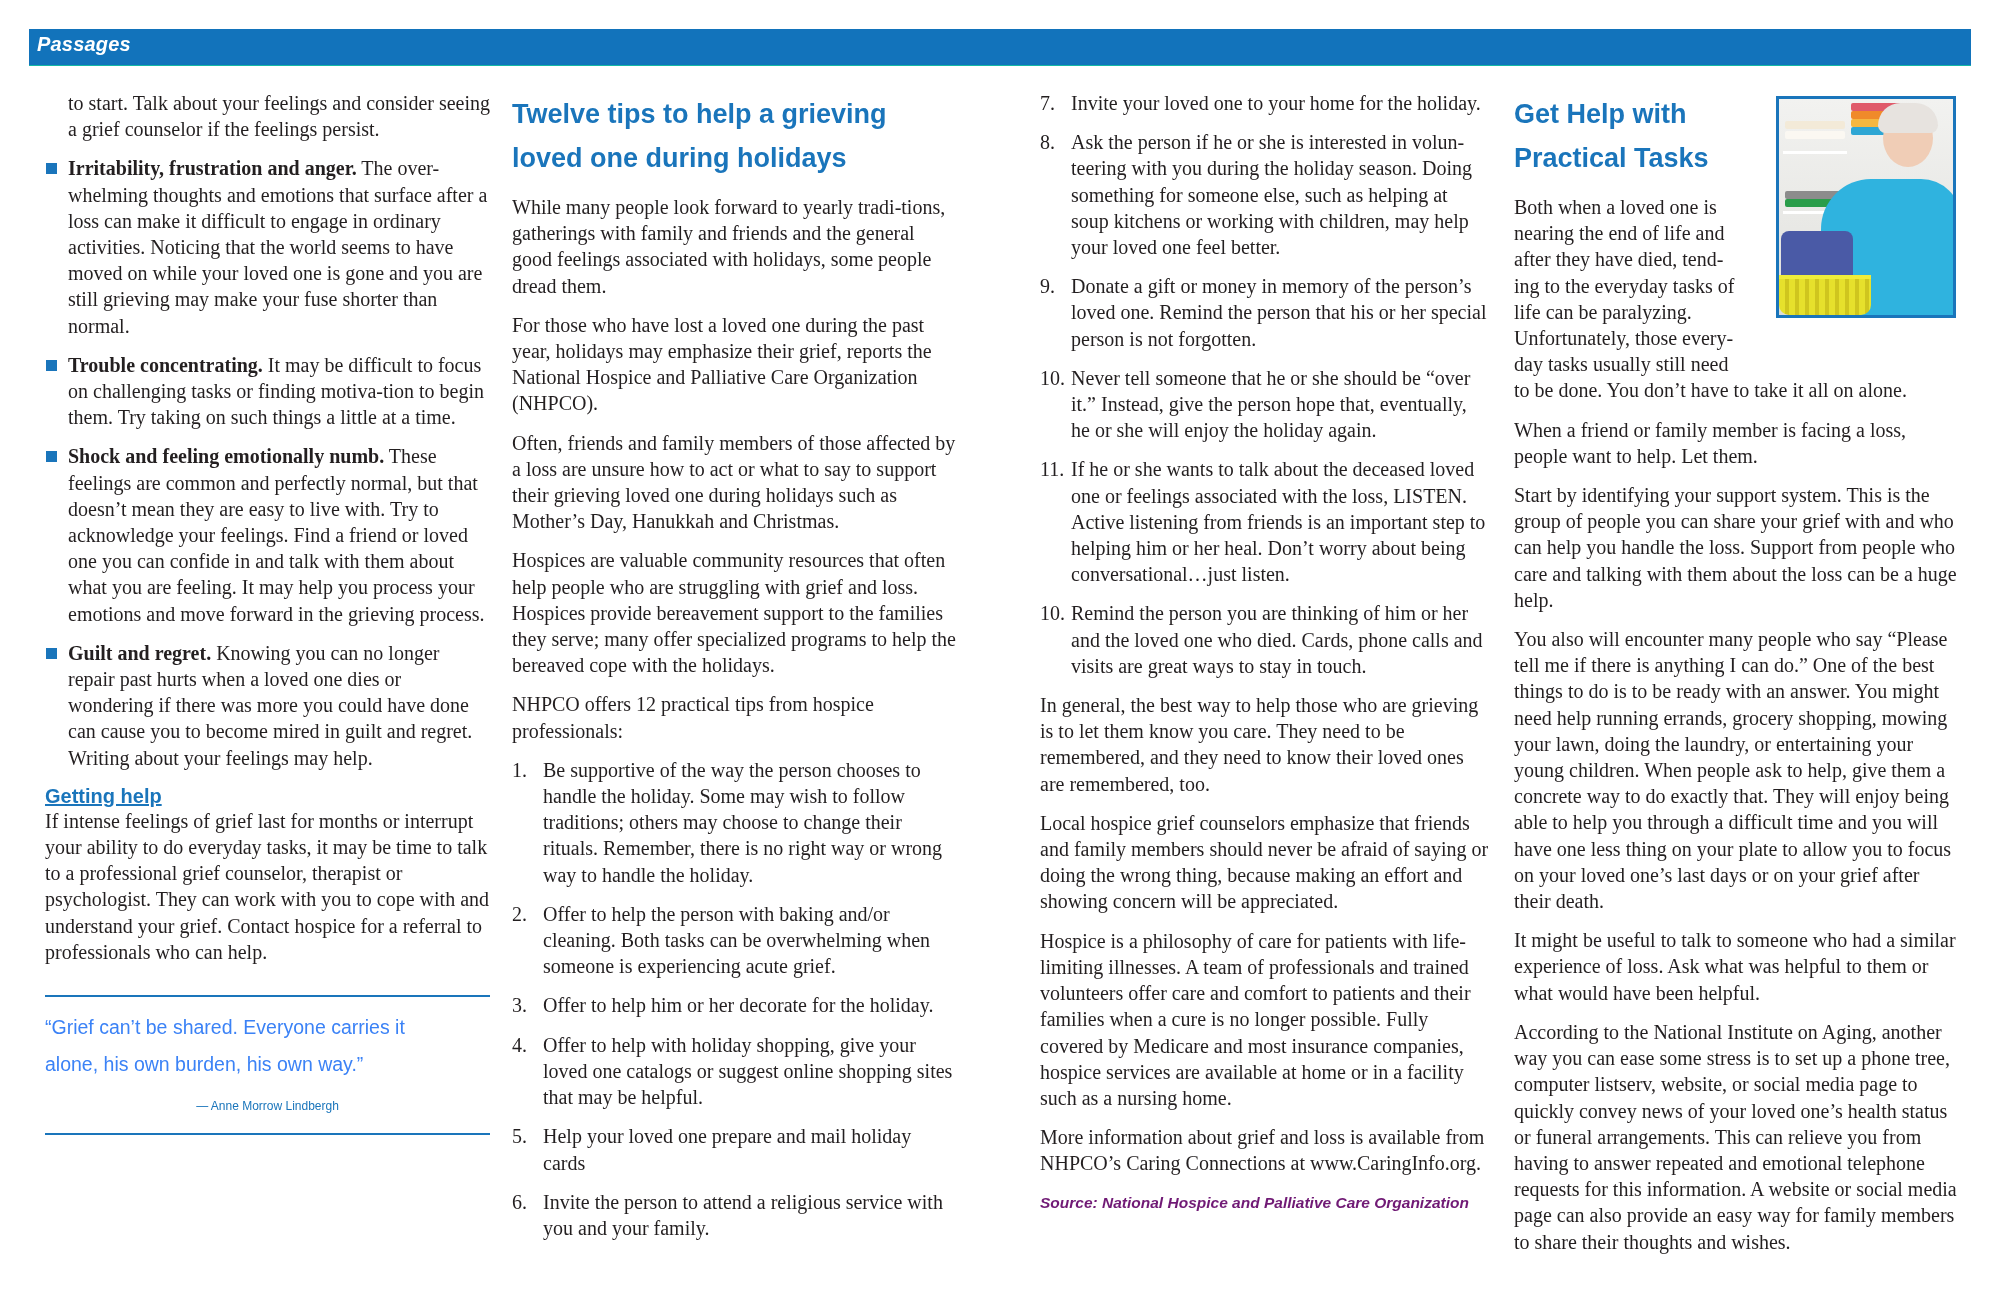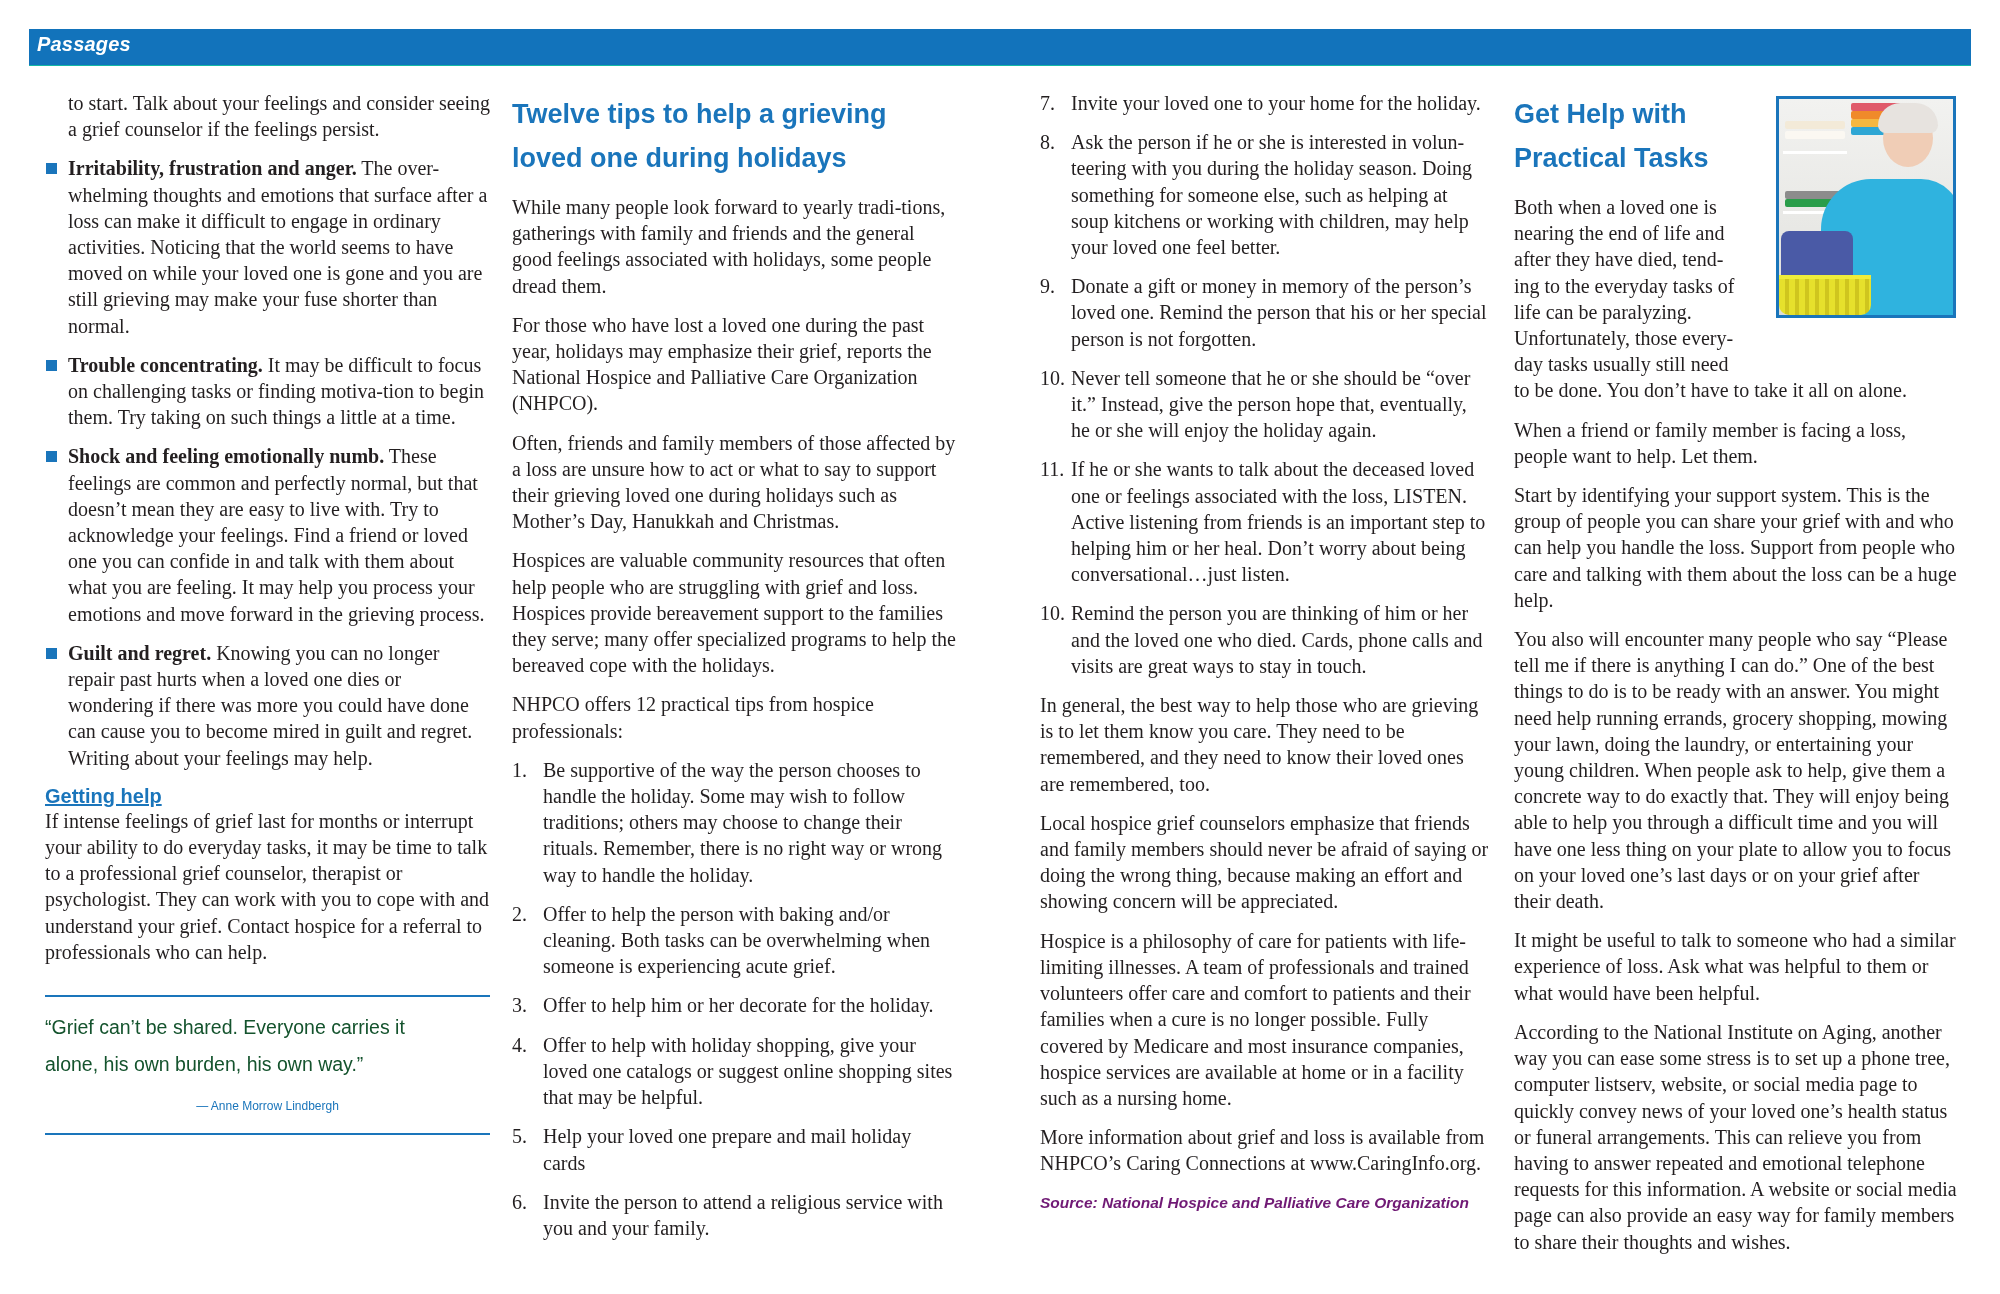--- a/index.html
+++ b/index.html
@@ -39,21 +39,21 @@
     position: absolute; left: 1px; top: 8px; width: 11px; height: 11px; background: #1a75bb;
   }
   .bullet b { font-weight: bold; text-align: right; }
 
   .num { position: relative; padding-left: 31px; margin-bottom: 13px; }
   .num .n { position: absolute; left: 0; top: 0; }
 
   .quote-block { margin-top: 30px; border-top: 2px solid #1a75bb; border-bottom: 2px solid #1a75bb; padding: 12px 0 10px 0; }
   .quote-text {
     font-family: "Liberation Sans", "DejaVu Sans", sans-serif;
-    color: #14532d; font-size: 19.5px; line-height: 37px; padding-right: 50px;
+    color: #3b82f6; font-size: 19.5px; line-height: 37px; padding-right: 50px;
   }
   .quote-attr {
     font-family: "Liberation Sans", "DejaVu Sans", sans-serif;
     color: #1a75bb; font-size: 12px; text-align: center; margin-top: 10px; margin-bottom: 4px;
   }
 
   .source {
     font-family: Liberation Sans, sans-serif;
     font-style: italic; font-weight: bold; color: #701a75; font-size: 15.5px; margin-top: 4px;
   }

